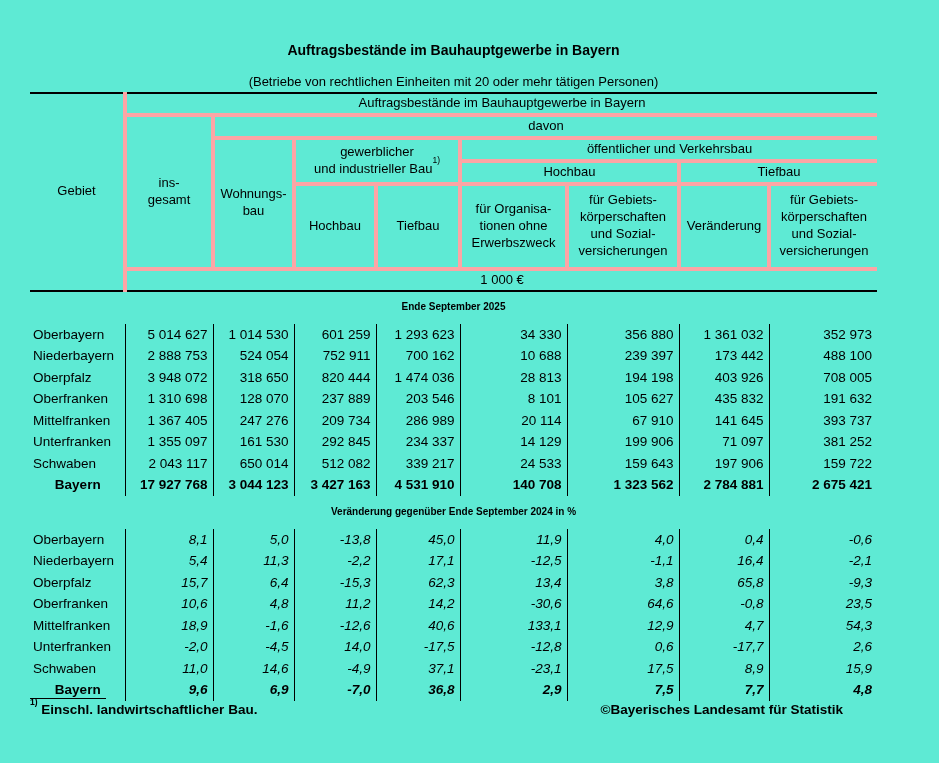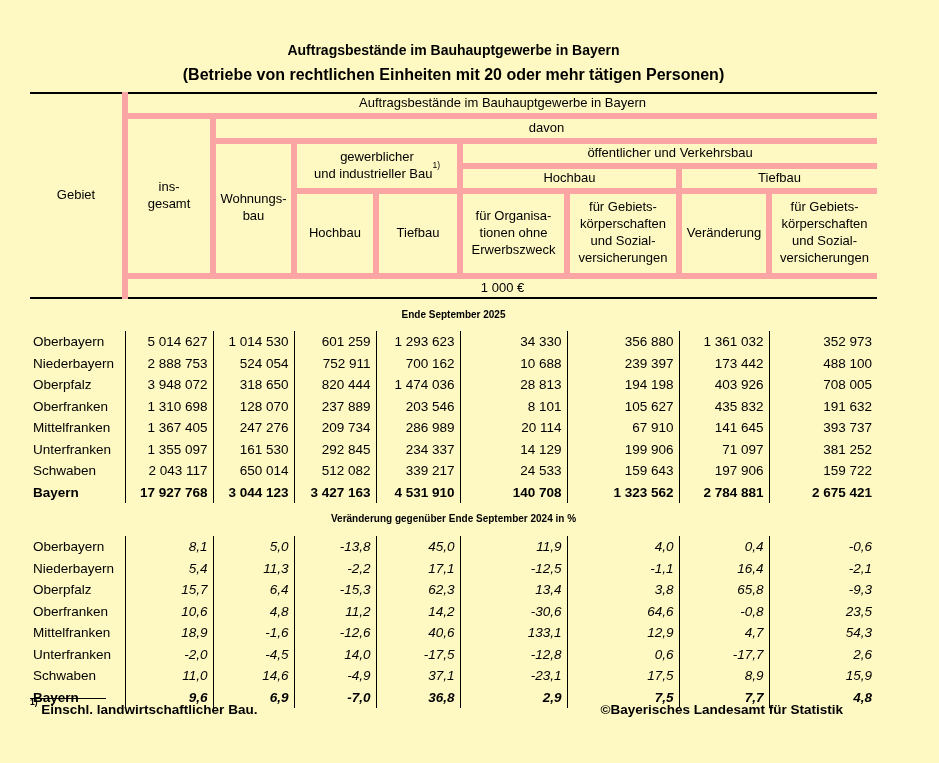--- a/index.html
+++ b/index.html
@@ -1,33 +1,33 @@
 <!DOCTYPE html>
 <html><head>
 <meta charset="utf-8">
 <style>
   html, body { margin:0; padding:0; background:#fff; }
   .canvas {
-    position:relative; width:939px; height:763px; background:#fef9c3;
+    position:relative; width:939px; height:763px; background:#5eead4;
     font-family:"Liberation Sans", sans-serif; color:#000;
     overflow:hidden;
   }
   .title-block { position:absolute; left:30px; top:42px; width:847px; text-align:center; }
   .page-title { font-size:14px; font-weight:bold; margin:0 0 5px 0; }
-  .page-subtitle { font-size:16px; font-weight:bold; margin:8px; }
+  .page-subtitle { font-size:13px; font-weight:normal; margin:16px; }
 
   table.stat {
     position:absolute; left:30px; top:92px; width:847px;
     border-collapse:collapse; table-layout:fixed;
   }
   table.stat td { box-sizing:border-box; }
 
   
   .hd {
-    border:6px solid #fca5a5;
+    border:4px solid #fca5a5;
     text-align:center; vertical-align:middle;
     font-size:13px; font-weight:normal;
     padding:1px 2px; line-height:1.3;
     white-space:pre-line;
   }
   .nol { border-left:none !important; }
   .nor { border-right:none !important; }
   .bt  { border-top:2px solid #000 !important; }
   .bb  { border-bottom:2px solid #000 !important; }
   tr.hr1 { height:21px; }
@@ -45,21 +45,21 @@
     border:none; text-align:center; vertical-align:middle;
     font-weight:bold; font-size:10px; padding:2px 0 4px 0;
   }
 
   
   tr.data-row { height:21.5px; }
   tr.data-row td { font-size:13.5px; vertical-align:middle; line-height:1; }
   td.lbl { text-align:left; padding:0 2px 0 3px; border:none; }
   td.num { text-align:right; padding:0 5px 0 2px; border:none; border-left:1px solid #000; }
   tr.bold td { font-weight:bold; }
-  tr.bold td.lbl { text-align:left; padding-right:2px; }
+  tr.bold td.lbl { text-align:center; padding-right:2px; }
   tr.italic td.num { font-style:italic; }
 
   
   .footer { position:absolute; left:30px; top:698px; width:847px; font-size:13.5px;font-weight:bold; }
   .fn-rule { width:76px; height:0; border-top:1.5px solid #000; }
   .footer-row { display:flex; justify-content:space-between; align-items:baseline; margin-top:3px; }
   .copyright { margin-right:34px; }
 </style>
 </head>
 <body>

